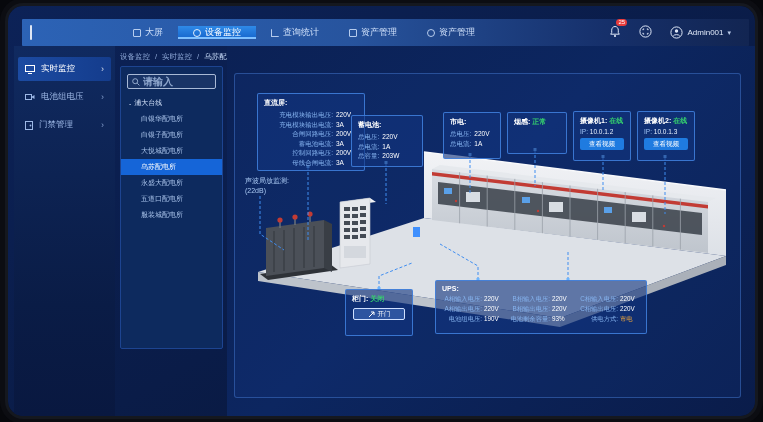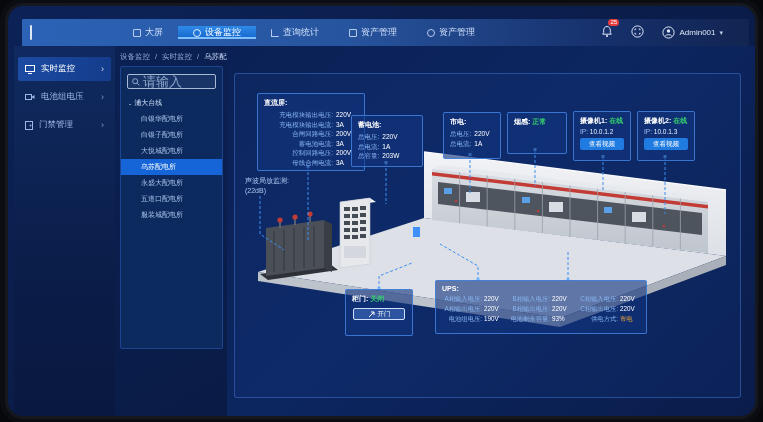--- a/index.html
+++ b/index.html
@@ -13,21 +13,21 @@
   .topnav { position:absolute; left:14px; right:6px; top:13px; height:27px;
             background:linear-gradient(90deg,#2c63b6 0%,#27549e 45%,#16306b 80%,#122552 100%);
             display:flex; align-items:center; border-radius:1px; }
   .logo-dash { position:absolute; left:8px; top:6px; width:2px; height:15px; background:#dfe7f5; border-radius:1px; }
   .tabs { display:flex; margin-left:96px; }
   .tab { display:flex; align-items:center; gap:4px; padding:0 15px; font-size:9px; color:#cfe0fa; cursor:pointer; }
   .tab.active { background:linear-gradient(180deg,#2f8ae8,#1565cc); color:#fff; box-shadow:inset 0 -2px 0 #7fc0ff; }
   .tabico { display:inline-block; width:8px; height:8px; border:1px solid currentColor; border-radius:1px; opacity:.85; }
   .tabico.round { border-radius:50%; }
   .tabico.bars { border:none; border-left:1px solid currentColor; border-bottom:1px solid currentColor; }
-  .nav-right { position:absolute; right:26px; top:0; height:27px; display:flex; align-items:center; gap:18px; }
+  .nav-right { position:absolute; right:18px; top:0; height:27px; display:flex; align-items:center; gap:18px; }
   .bell-wrap { position:relative; cursor:pointer; }
   .badge { position:absolute; top:-5px; left:7px; background:#e83c3c; color:#fff; font-size:6px; line-height:7px;
            padding:0 2px; border-radius:4px; min-width:9px; text-align:center; }
   .user { display:flex; align-items:center; gap:4px; color:#dfe8f8; font-size:8px; cursor:pointer; }
   .caret { font-size:7px; color:#b8c9e8; }
 
   
   .breadcrumb { position:absolute; left:112px; top:46px; font-size:7.5px; color:#8fa9d8; display:flex; gap:5px; }
   .crumb { cursor:pointer; }
   .crumb.current { color:#c8dcfa; }
@@ -38,21 +38,21 @@
   .side-item { display:flex; align-items:center; gap:6px; height:24px; margin:4px 4px; padding:0 7px;
                color:#9db8e6; font-size:8.5px; border-radius:2px; cursor:pointer; }
   .side-item.active { background:linear-gradient(90deg,#1c4ba2,#143c8c); color:#fff; }
   .side-item .chev { margin-left:auto; font-size:9px; opacity:.8; }
 
   
   .treepanel { position:absolute; left:112px; top:60px; width:103px; height:283px;
                background:#0d2a5e; border:1px solid #1d4490; border-radius:2px; }
   .searchbox { margin:7px 6px 6px; height:15px; border:1px solid #a9bad6; border-radius:2px;
                display:flex; align-items:center; gap:3px; padding:0 4px; background:rgba(255,255,255,.05); }
-  .searchbox input { flex:1; min-width:0; border:none; outline:none; background:transparent; color:#dce8fa; font-size:13px; }
+  .searchbox input { flex:1; min-width:0; border:none; outline:none; background:transparent; color:#dce8fa; font-size:10px;font-weight:bold; }
   .searchbox input::placeholder { color:#8ea6cc; }
   .tree-root { display:flex; align-items:center; gap:3px; padding:3px 8px; color:#d4e3fb; font-size:7px; cursor:pointer; }
   .tree-item { padding:3px 8px 3px 20px; color:#a9c3ea; font-size:7px; cursor:pointer; white-space:nowrap; }
   .tree-item.selected { background:#1565d8; color:#fff; }
 
   
   .main { position:absolute; left:219px; top:40px; right:0; bottom:0;
           background:linear-gradient(135deg,#0b2155 0%,#0c2660 45%,#0a1c4a 100%); }
   .bigpanel { position:absolute; left:226px; top:67px; width:507px; height:325px;
               border:1px solid rgba(68,120,205,.5); background:rgba(24,58,138,.22); border-radius:3px; }

